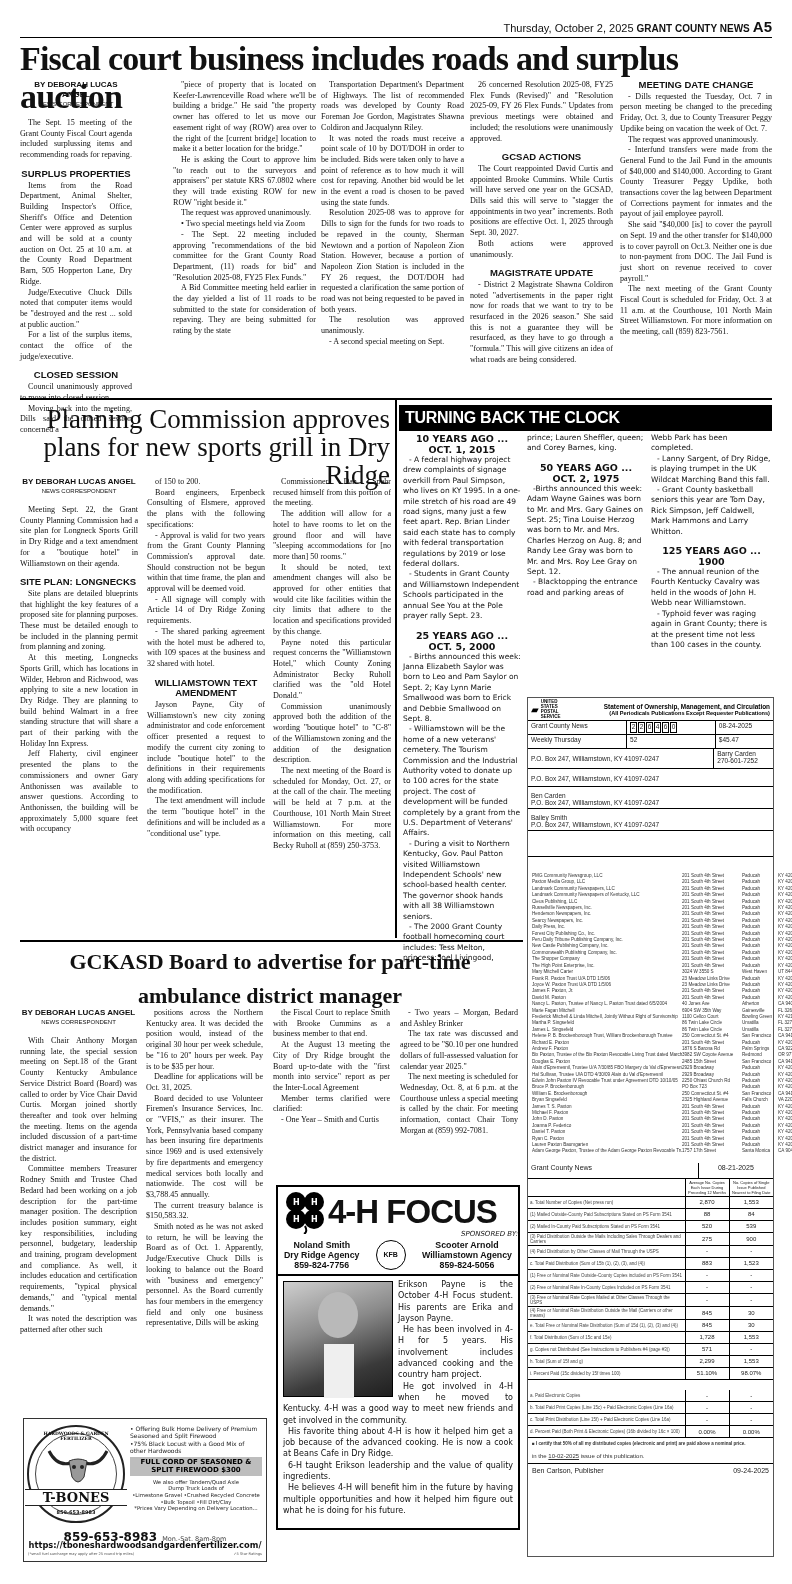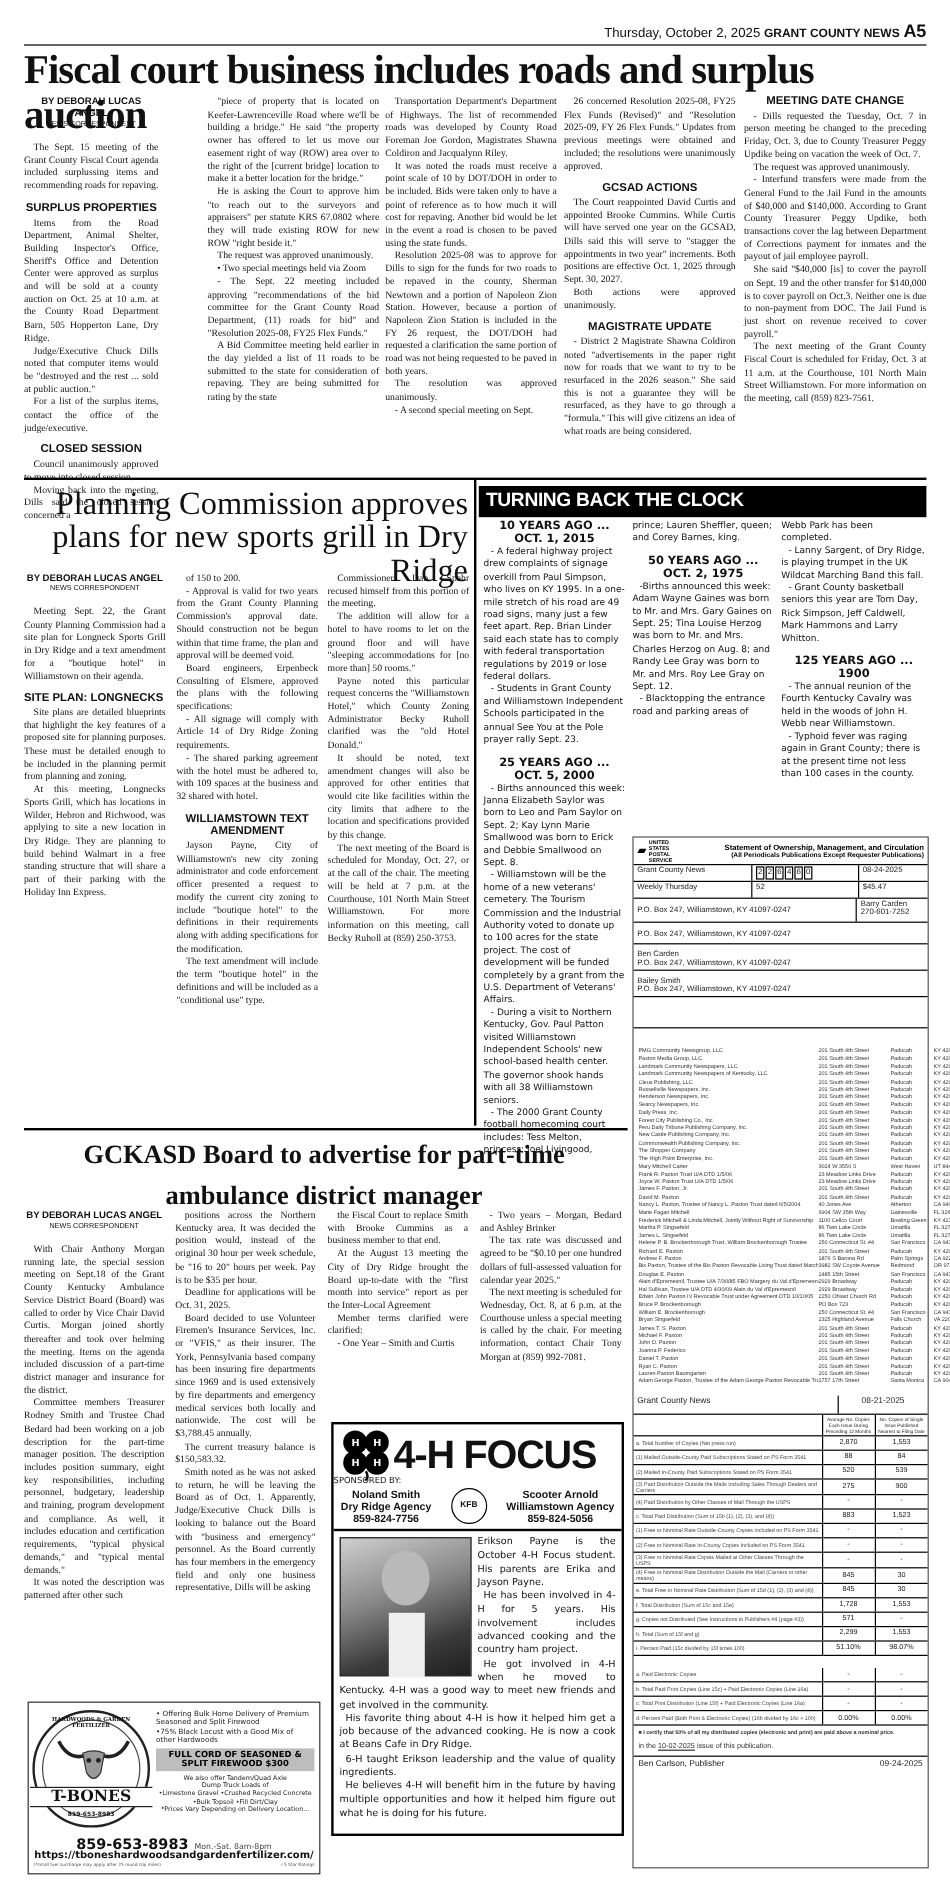--- a/index.html
+++ b/index.html
@@ -92,36 +92,38 @@
 <div class="abs rule" style="left:20px;right:20px;top:398px"></div>
 
 <div class="abs hl2" style="left:20px;top:405px;width:370px">Planning Commission approves plans for new sports grill in Dry Ridge</div>
 <div class="abs col" style="left:20px;top:477px;width:118px">
   <div class="byline">BY DEBORAH LUCAS ANGEL</div>
   <div class="corr">NEWS CORRESPONDENT</div>
   <p>Meeting Sept. 22, the Grant County Planning Commission had a site plan for Longneck Sports Grill in Dry Ridge and a text amendment for a "boutique hotel" in Williamstown on their agenda.</p>
   <div class="sub" style="text-align:left">SITE PLAN: LONGNECKS</div>
   <p>Site plans are detailed blueprints that highlight the key features of a proposed site for planning purposes. These must be detailed enough to be included in the planning permit from planning and zoning.</p>
   <p>At this meeting, Longnecks Sports Grill, which has locations in Wilder, Hebron and Richwood, was applying to site a new location in Dry Ridge. They are planning to build behind Walmart in a free standing structure that will share a part of their parking with the Holiday Inn Express.</p>
+  <p>Jeff Flaherty, civil engineer presented the plans to the commissioners and owner Gary Anthonissen was available to answer questions. According to Anthonissen, the building will be approximately 5,000 square feet with occupancy</p>
 </div>
 <div class="abs col" style="left:147px;top:477px;width:118px">
   <p>of 150 to 200.</p>
+  <p>Board engineers, Erpenbeck Consulting of Elsmere, approved the plans with the following specifications:</p>
   <p>- Approval is valid for two years from the Grant County Planning Commission's approval date. Should construction not be begun within that time frame, the plan and approval will be deemed void.</p>
-  <p>Board engineers, Erpenbeck Consulting of Elsmere, approved the plans with the following specifications:</p>
   <p>- All signage will comply with Article 14 of Dry Ridge Zoning requirements.</p>
   <p>- The shared parking agreement with the hotel must be adhered to, with 109 spaces at the business and 32 shared with hotel.</p>
   <div class="sub">WILLIAMSTOWN TEXT AMENDMENT</div>
   <p>Jayson Payne, City of Williamstown's new city zoning administrator and code enforcement officer presented a request to modify the current city zoning to include "boutique hotel" to the definitions in their requirements along with adding specifications for the modification.</p>
   <p>The text amendment will include the term "boutique hotel" in the definitions and will be included as a "conditional use" type.</p>
 </div>
 <div class="abs col" style="left:273px;top:477px;width:118px">
   <p>Commissioner Dan Spahr recused himself from this portion of the meeting.</p>
   <p>The addition will allow for a hotel to have rooms to let on the ground floor and will have "sleeping accommodations for [no more than] 50 rooms."</p>
+  <p>It should be noted, text amendment changes will also be approved for other entities that would cite like facilities within the city limits that adhere to the location and specifications provided by this change.</p>
   <p>Payne noted this particular request concerns the "Williamstown Hotel," which County Zoning Administrator Becky Ruholl clarified was the "old Hotel Donald."</p>
-  <p>It should be noted, text amendment changes will also be approved for other entities that would cite like facilities within the city limits that adhere to the location and specifications provided by this change.</p>
+  <p>Commission unanimously approved both the addition of the wording "boutique hotel" to "C-8" of the Williamstown zoning and the addition of the designation description.</p>
   <p>The next meeting of the Board is scheduled for Monday, Oct. 27, or at the call of the chair. The meeting will be held at 7 p.m. at the Courthouse, 101 North Main Street Williamstown. For more information on this meeting, call Becky Ruholl at (859) 250-3753.</p>
 </div>
 
 <div class="abs vrule" style="left:395px;top:400px;height:538px"></div>
 
 <div class="abs clockhead" style="left:399px;top:405px;width:373px">TURNING BACK THE CLOCK</div>
 <div class="abs clk" style="left:403px;top:433px;width:118px">
   <div class="yh"><span>10 YEARS AGO ...</span><br><span>OCT. 1, 2015</span></div>
   <p>- A federal highway project drew complaints of signage overkill from Paul Simpson, who lives on KY 1995. In a one-mile stretch of his road are 49 road signs, many just a few feet apart. Rep. Brian Linder said each state has to comply with federal transportation regulations by 2019 or lose federal dollars.</p>
   <p>- Students in Grant County and Williamstown Independent Schools participated in the annual See You at the Pole prayer rally Sept. 23.</p>
@@ -557,21 +559,21 @@
       <g fill="#fff" font-family="DejaVu Sans" font-weight="bold" font-size="8">
           <text x="11" y="15">H</text>
           <text x="29" y="15">H</text>
           <text x="11" y="32">H</text>
           <text x="29" y="32">H</text>
         </g>
       <path d="M23 36 Q26 42 22 44" stroke="#000" stroke-width="2" fill="none"></path>
     </svg>
     <div style="flex:1;text-align:left;font-family:'Liberation Sans',sans-serif;font-weight:bold;font-size:33px;letter-spacing:-1px">4-H FOCUS</div>
   </div>
-  <div style="text-align:left;font-size:7px;margin:-4px 0 2px">SPONSORED BY:</div>
+  <div style="text-align:right;font-style:italic;font-size:7px;margin:-4px 0 2px">SPONSORED BY:</div>
   <div style="display:flex;align-items:center;justify-content:space-between;padding:0 6px;font-family:'Liberation Sans',sans-serif;font-weight:bold;font-size:8.8px;line-height:10px;text-align:center">
     <div>
         <div>Noland Smith</div>
         <div>Dry Ridge Agency</div>
         <div>859-824-7756</div>
       </div>
     <div style="width:30px;height:30px;border-radius:50%;border:1.5px solid #000;font-size:7px;display:flex;align-items:center;justify-content:center">KFB</div>
     <div>
         <div>Scooter Arnold</div>
         <div>Williamstown Agency</div>

